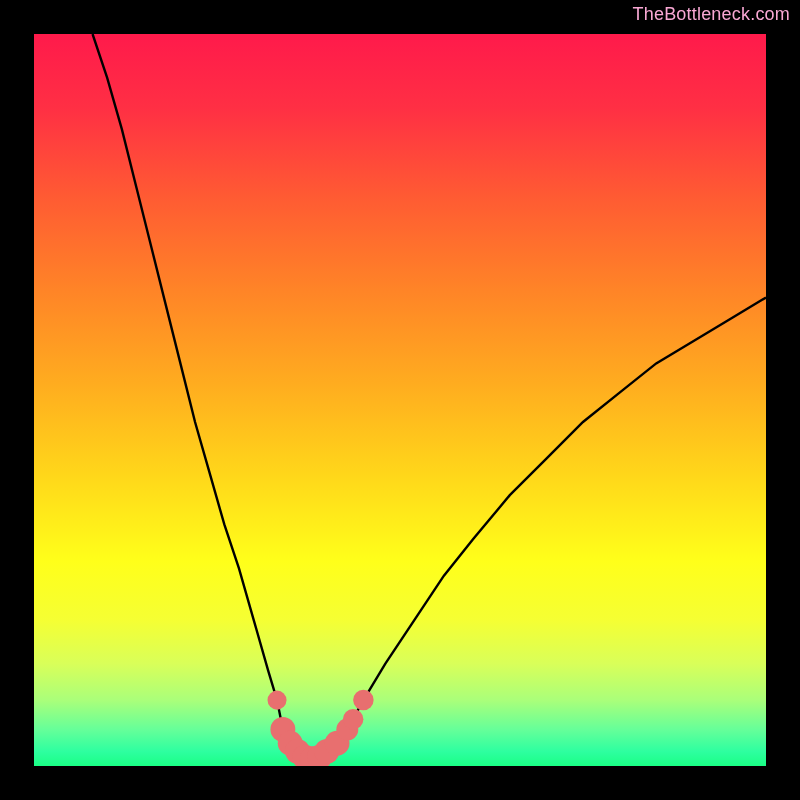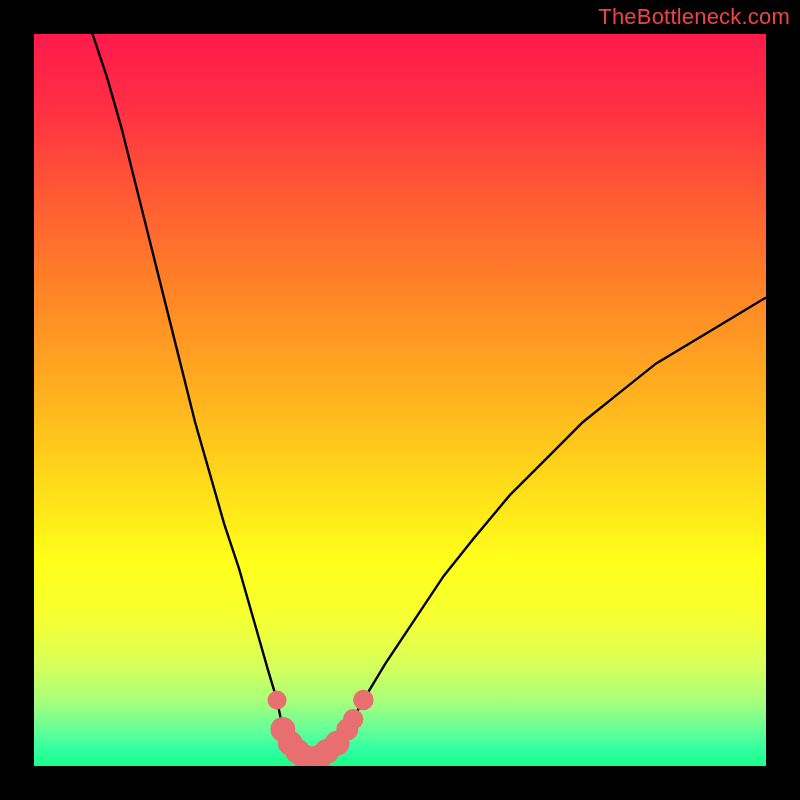--- a/index.html
+++ b/index.html
@@ -29,22 +29,22 @@
   .plot svg {
     position: absolute;
     left: 0;
     top: 0;
   }
   .attrib {
     position: absolute;
     top: 4px;
     right: 10px;
     font-family: Arial, Helvetica, sans-serif;
-    font-size: 22px;
-    color: #ef4444;
+    font-size: 18px;
+    color: #f9a8d4;
     letter-spacing: 0.2px;
   }
 </style>
 </head>
 <body>
 
 <div class="frame">
   <div class="plot">
     <svg id="plot-svg" width="732" height="732" viewBox="0 0 732 732">
       <defs>

